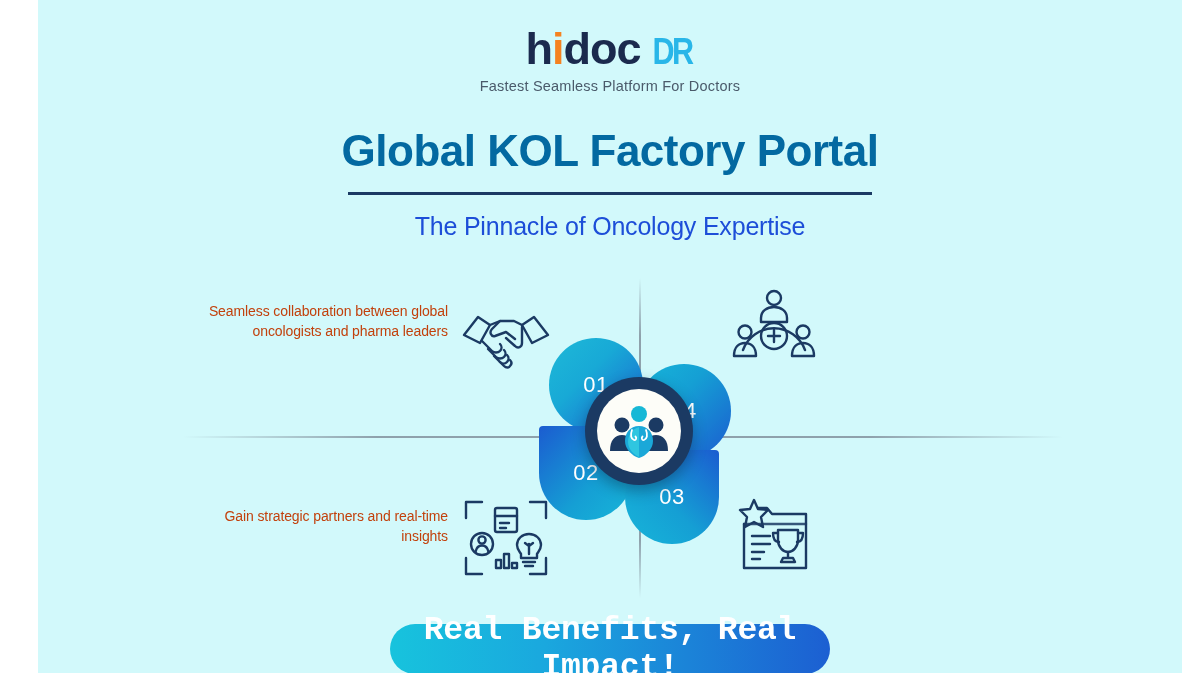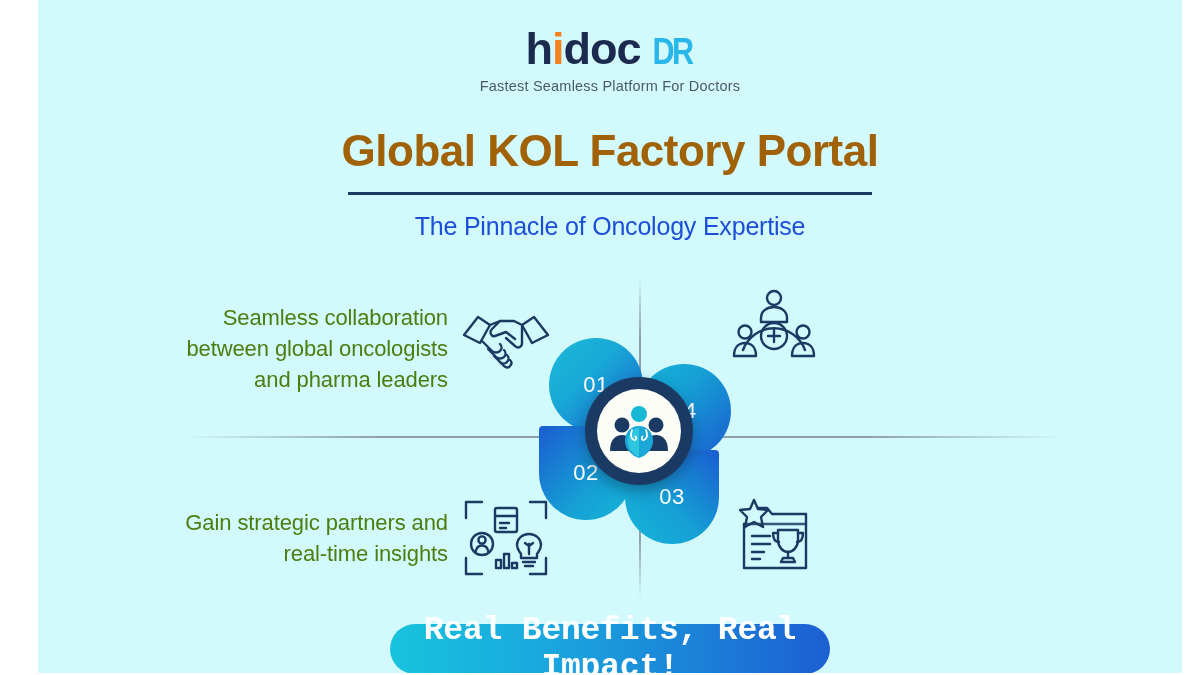--- a/index.html
+++ b/index.html
@@ -55,21 +55,21 @@
     letter-spacing: 0.2px;
   }
 
   .page-title {
     position: absolute;
     left: 0; right: 0;
     top: 126px;
     text-align: center;
     font-size: 44px;
     font-weight: bold;
-    color: #a16207;
+    color: #0369a1;
     letter-spacing: -0.5px;
   }
   .title-rule {
     position: absolute;
     left: 50%;
     top: 192px;
     transform: translateX(-50%);
     width: 524px;
     height: 3px;
     background: #1b3a63;
@@ -98,23 +98,23 @@
     left: 601px;
     top: 278px;
     width: 2px;
     height: 320px;
     background: linear-gradient(to bottom, rgba(140,150,160,0), rgba(120,132,145,.75) 18%, rgba(120,132,145,.75) 82%, rgba(140,150,160,0));
   }
 
   
   .quad-text {
     position: absolute;
-    font-size: 22px;
+    font-size: 14px;
     line-height: 1.42;
-    color: #4d7c0f;
+    color: #c2410c;
     letter-spacing: -0.1px;
   }
   .q1-text { left: 110px; top: 302px; width: 300px; text-align: right; }
   .q4-text { left: 780px; top: 297px; width: 300px; text-align: left; }
   .q2-text { left: 140px; top: 507px; width: 270px; text-align: right; }
   .q3-text { left: 778px; top: 503px; width: 270px; text-align: left; }
 
   
   .quad-icon { position: absolute; }
   .q1-icon { left: 420px; top: 305px; }

